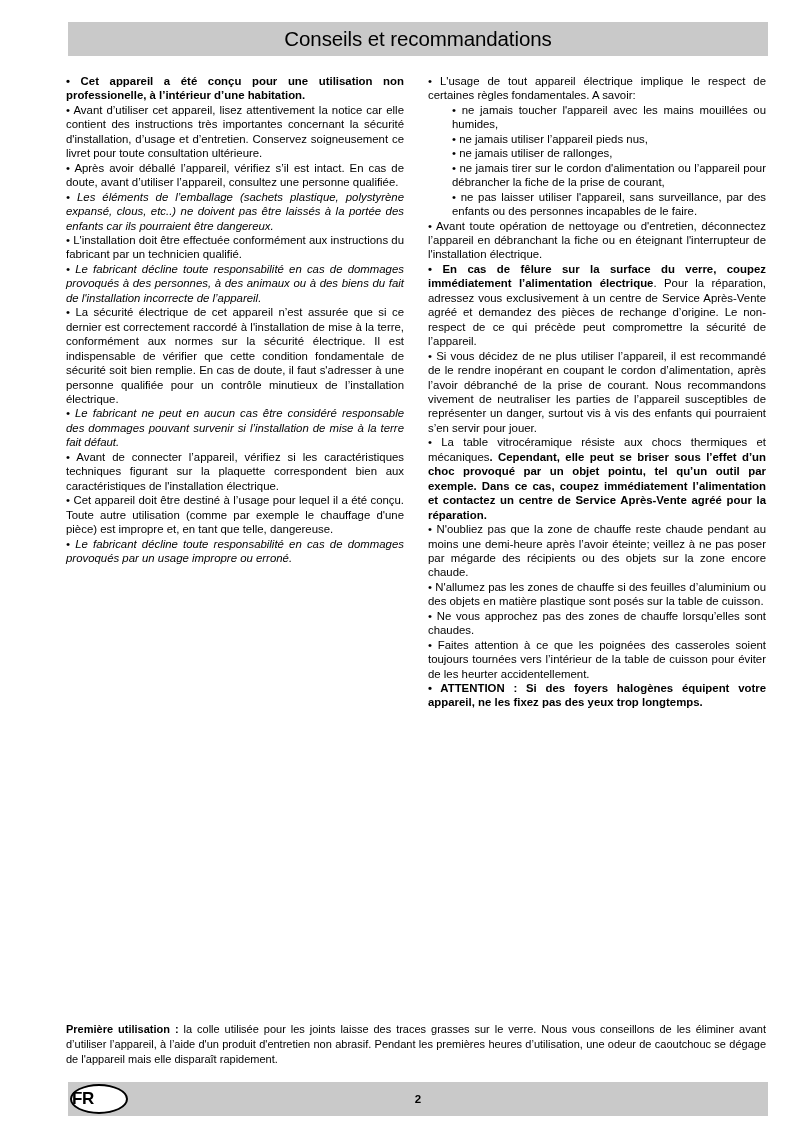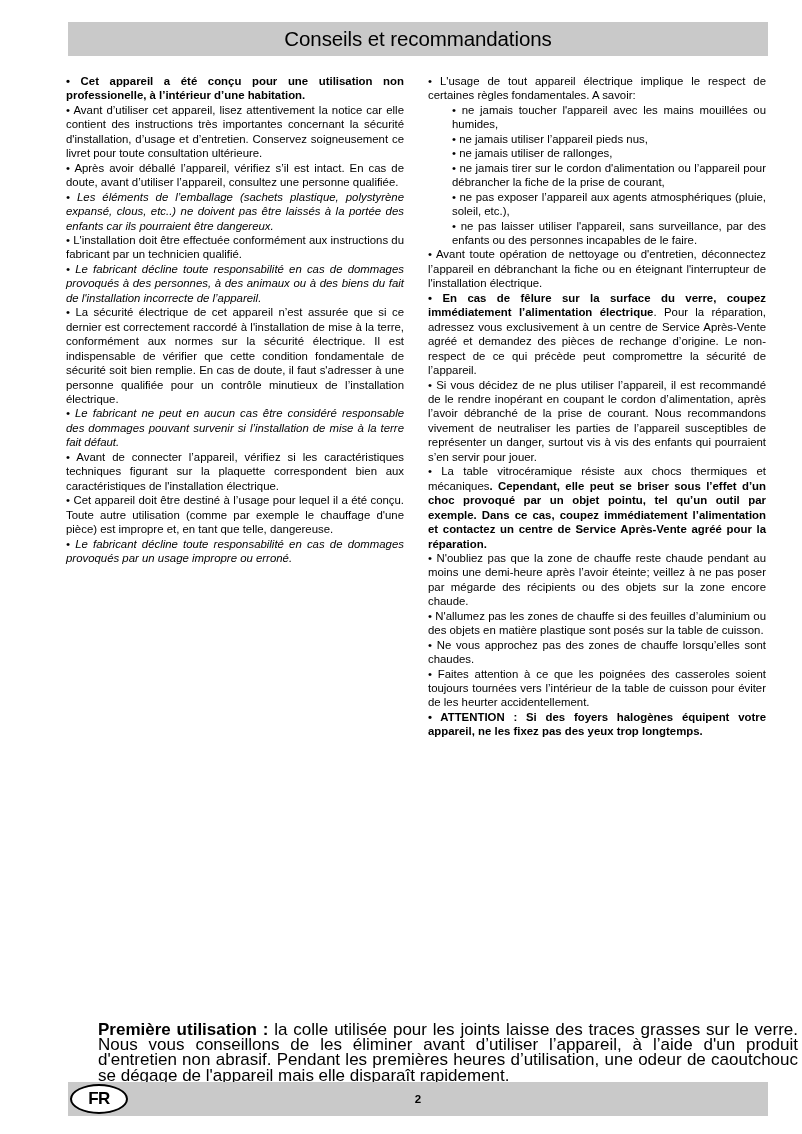--- a/index.html
+++ b/index.html
@@ -79,24 +79,23 @@
 
   
   .b { font-weight: bold; }
 
   
   .note {
     position: absolute;
     left: 66px;
     top: 1022px;
     width: 700px;
-    font-size: 17px;
+    font-size: 11px;
     line-height: 15.2px;
     text-align: justify;
-    margin-left: 32px;
   }
 
   
   .footer-bar {
     position: absolute;
     left: 68px;
     top: 1082px;
     width: 700px;
     height: 34px;
     background: #c9c9c9;
@@ -104,21 +103,21 @@
   .footer-badge {
     position: absolute;
     left: 70px;
     top: 1084px;
     width: 58px;
     height: 30px;
     border: 2.4px solid #000;
     border-radius: 50%;
     background: #ffffff;
     box-sizing: border-box;
-    text-align: center;
+    text-align: left;
     line-height: 26px;
     font-size: 17px;
     font-weight: bold;
     letter-spacing: -0.5px;
   }
   .footer-page {
     position: absolute;
     left: 68px;
     top: 1082px;
     width: 700px;
@@ -150,21 +149,20 @@
         <p class="para">• Avant de connecter l’appareil, vérifiez si les caractéristiques techniques figurant sur la plaquette correspondent bien aux caractéristiques de l'installation électrique.</p>
         <p class="para">• Cet appareil doit être destiné à l’usage pour lequel il a été conçu. Toute autre utilisation (comme par exemple le chauffage d'une pièce) est impropre et, en tant que telle, dangereuse.</p>
         <p class="para italic">• Le fabricant décline toute responsabilité en cas de dommages provoqués par un usage impropre ou erroné.</p>
       </div>
     <div class="col col-right">
         <p class="para">• L'usage de tout appareil électrique implique le respect de certaines règles fondamentales. A savoir:</p>
         <p class="para sub">• ne jamais toucher l'appareil avec les mains mouillées ou humides,</p>
         <p class="para sub">• ne jamais utiliser l’appareil pieds nus,</p>
         <p class="para sub">• ne jamais utiliser de rallonges,</p>
         <p class="para sub">• ne jamais tirer sur le cordon d'alimentation ou l’appareil pour débrancher la fiche de la prise de courant,</p>
-        <p class="para sub">• ne pas exposer l’appareil aux agents atmosphériques (pluie, soleil, etc.),</p>
         <p class="para sub">• ne pas laisser utiliser l'appareil, sans surveillance, par des enfants ou des personnes incapables de le faire.</p>
         <p class="para">• Avant toute opération de nettoyage ou d'entretien, déconnectez l’appareil en débranchant la fiche ou en éteignant l'interrupteur de l'installation électrique.</p>
         <p class="para"><span class="b">• En cas de fêlure sur la surface du verre, coupez immédiatement l’alimentation électrique</span><span>. Pour la réparation, adressez vous exclusivement à un centre de Service Après-Vente agréé et demandez des pièces de rechange d’origine. Le non-respect de ce qui précède peut compromettre la sécurité de l’appareil.</span></p>
         <p class="para">• Si vous décidez de ne plus utiliser l’appareil, il est recommandé de le rendre inopérant en coupant le cordon d’alimentation, après l’avoir débranché de la prise de courant. Nous recommandons vivement de neutraliser les parties de l’appareil susceptibles de représenter un danger, surtout vis à vis des enfants qui pourraient s’en servir pour jouer.</p>
         <p class="para"><span>• La table vitrocéramique résiste aux chocs thermiques et mécaniques</span><span class="b">. Cependant, elle peut se briser sous l’effet d’un choc provoqué par un objet pointu, tel qu’un outil par exemple. Dans ce cas, coupez immédiatement l’alimentation et contactez un centre de Service Après-Vente agréé pour la réparation.</span></p>
         <p class="para">• N'oubliez pas que la zone de chauffe reste chaude pendant au moins une demi-heure après l’avoir éteinte; veillez à ne pas poser par mégarde des récipients ou des objets sur la zone encore chaude.</p>
         <p class="para">• N'allumez pas les zones de chauffe si des feuilles d’aluminium ou des objets en matière plastique sont posés sur la table de cuisson.</p>
         <p class="para">• Ne vous approchez pas des zones de chauffe lorsqu’elles sont chaudes.</p>
         <p class="para">• Faites attention à ce que les poignées des casseroles soient toujours tournées vers l’intérieur de la table de cuisson pour éviter de les heurter accidentellement.</p>
         <p class="para bold">• ATTENTION : Si des foyers halogènes équipent votre appareil, ne les fixez pas des yeux trop longtemps.</p>

